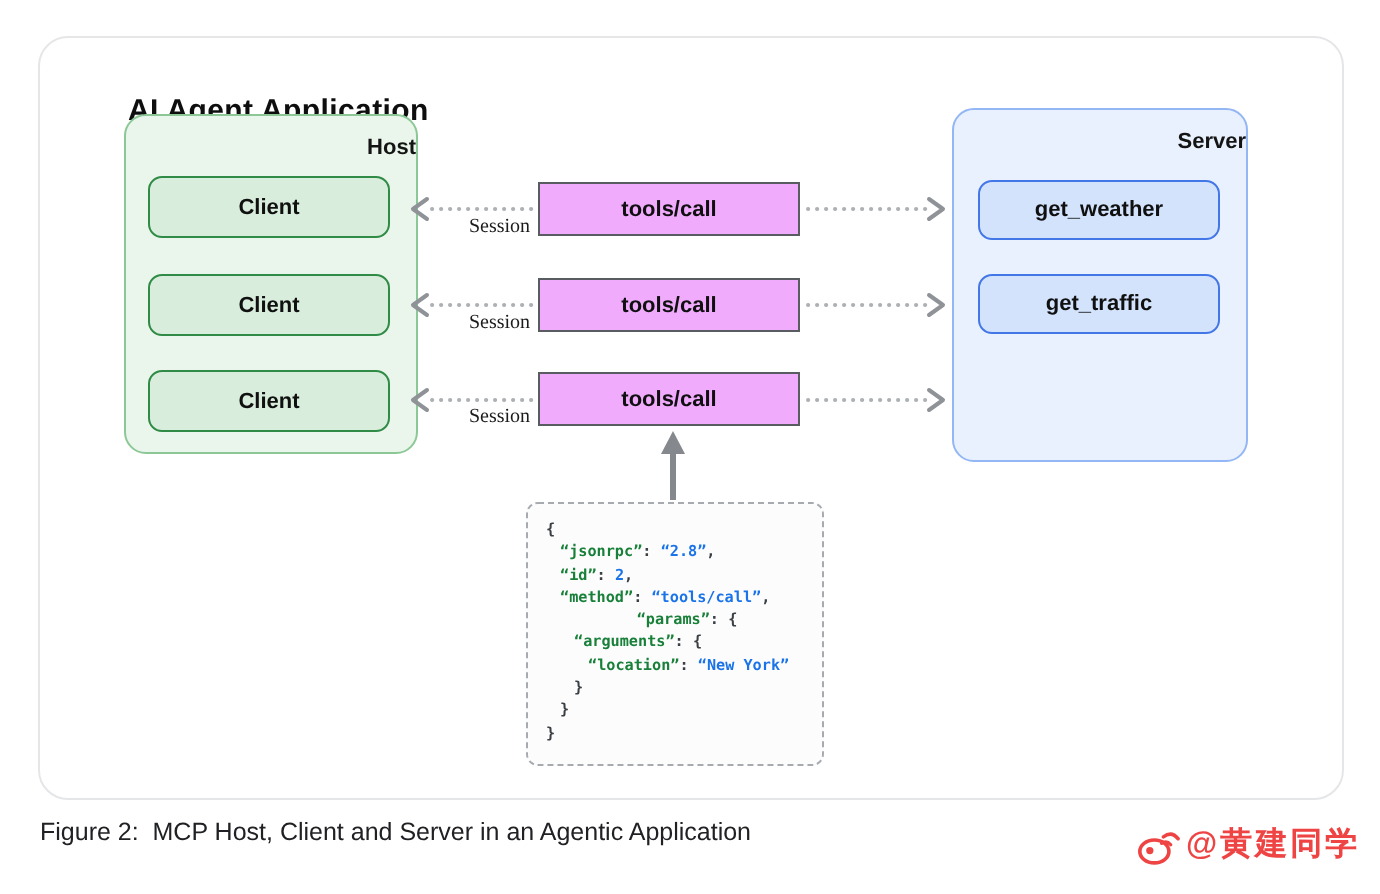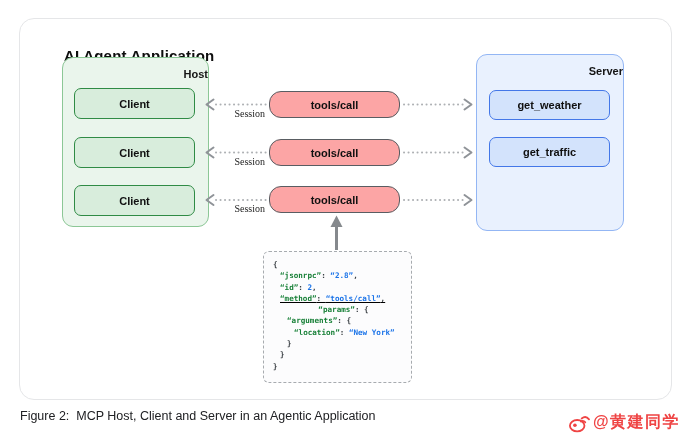--- a/index.html
+++ b/index.html
@@ -14,22 +14,22 @@
   .server-group{position:absolute;left:476px;top:54px;width:146px;height:175px;
                 background:#e9f1fe;border:1.4px solid #93b6f4;border-radius:11px;}
   .group-label{position:absolute;top:10px;left:0;right:0;text-align:right;
                font-size:11px;font-weight:700;color:#141414;}
   .node{position:absolute;display:flex;align-items:center;justify-content:center;
         font-size:11px;font-weight:700;color:#101010;border-radius:7px;}
   .client{left:11px;width:119px;height:29px;background:#d8eddc;border:1.4px solid #2f8b45;}
   .client.r1{top:30px}.client.r2{top:79px}.client.r3{top:127px}
   .tool{left:12px;width:119px;height:28px;background:#d3e3fc;border:1.4px solid #4377e8;}
   .tool.r1{top:35px}.tool.r2{top:82px}
-  .call{left:269px;width:129px;height:25px;background:#fca5a5;border:1.5px solid #595d62;
-        border-radius:12px;}
+  .call{left:269px;width:129px;height:25px;background:#f0abfc;border:1.5px solid #595d62;
+        border-radius:0;}
   .call.r1{top:91px}.call.r2{top:139px}.call.r3{top:186px}
   .session{position:absolute;left:203px;width:62px;text-align:right;font-size:10px;
            font-weight:500;color:#1b1b1b;font-family:Liberation Serif, serif;}
   .session.r1{top:108px}.session.r2{top:156px}.session.r3{top:203px}
   .connectors{position:absolute;left:0;top:0;pointer-events:none;}
   .payload-box{position:absolute;left:263px;top:251px;width:149px;height:132px;
                box-sizing:border-box;background:#fcfcfd;border:1.5px dashed #a7abaf;
                border-radius:6px;padding:7px 4px 0 9px;}
   .code-line{font-family:"DejaVu Sans Mono",monospace;font-size:7.6px;line-height:11.3px;
              font-weight:700;white-space:pre;}
@@ -91,21 +91,21 @@
       <line x1="336.5" y1="250" x2="336.5" y2="226" stroke="#85898d" stroke-width="3"></line>
       <polygon points="336.5,215.5 330.5,227 342.5,227" fill="#85898d"></polygon>
     </g>
   </svg>
 
   <div class="payload-box">
     <div>
         <div class="code-line" style="padding-left: 0px;"><span class="tok-p">{</span></div>
         <div class="code-line" style="padding-left: 7px;"><span class="tok-k">“jsonrpc”</span><span class="tok-p">: </span><span class="tok-s">“2.8”</span><span class="tok-p">,</span></div>
         <div class="code-line" style="padding-left: 7px;"><span class="tok-k">“id”</span><span class="tok-p">: </span><span class="tok-n">2</span><span class="tok-p">,</span></div>
-        <div class="code-line" style="padding-left: 7px; text-decoration: underline;"><span class="tok-k">“method”</span><span class="tok-p">: </span><span class="tok-s">“tools/call”</span><span class="tok-p">,</span></div>
+        <div class="code-line" style="padding-left: 7px;"><span class="tok-k">“method”</span><span class="tok-p">: </span><span class="tok-s">“tools/call”</span><span class="tok-p">,</span></div>
         <div class="code-line" style="padding-left: 7px; text-align: center;"><span class="tok-k">“params”</span><span class="tok-p">: {</span></div>
         <div class="code-line" style="padding-left: 14px;"><span class="tok-k">“arguments”</span><span class="tok-p">: {</span></div>
         <div class="code-line" style="padding-left: 21px;"><span class="tok-k">“location”</span><span class="tok-p">: </span><span class="tok-s">“New York”</span></div>
         <div class="code-line" style="padding-left: 14px;"><span class="tok-p">}</span></div>
         <div class="code-line" style="padding-left: 7px;"><span class="tok-p">}</span></div>
         <div class="code-line" style="padding-left: 0px;"><span class="tok-p">}</span></div>
       </div>
   </div>
 
   <div class="figure-caption">Figure 2:  MCP Host, Client and Server in an Agentic Application</div>

